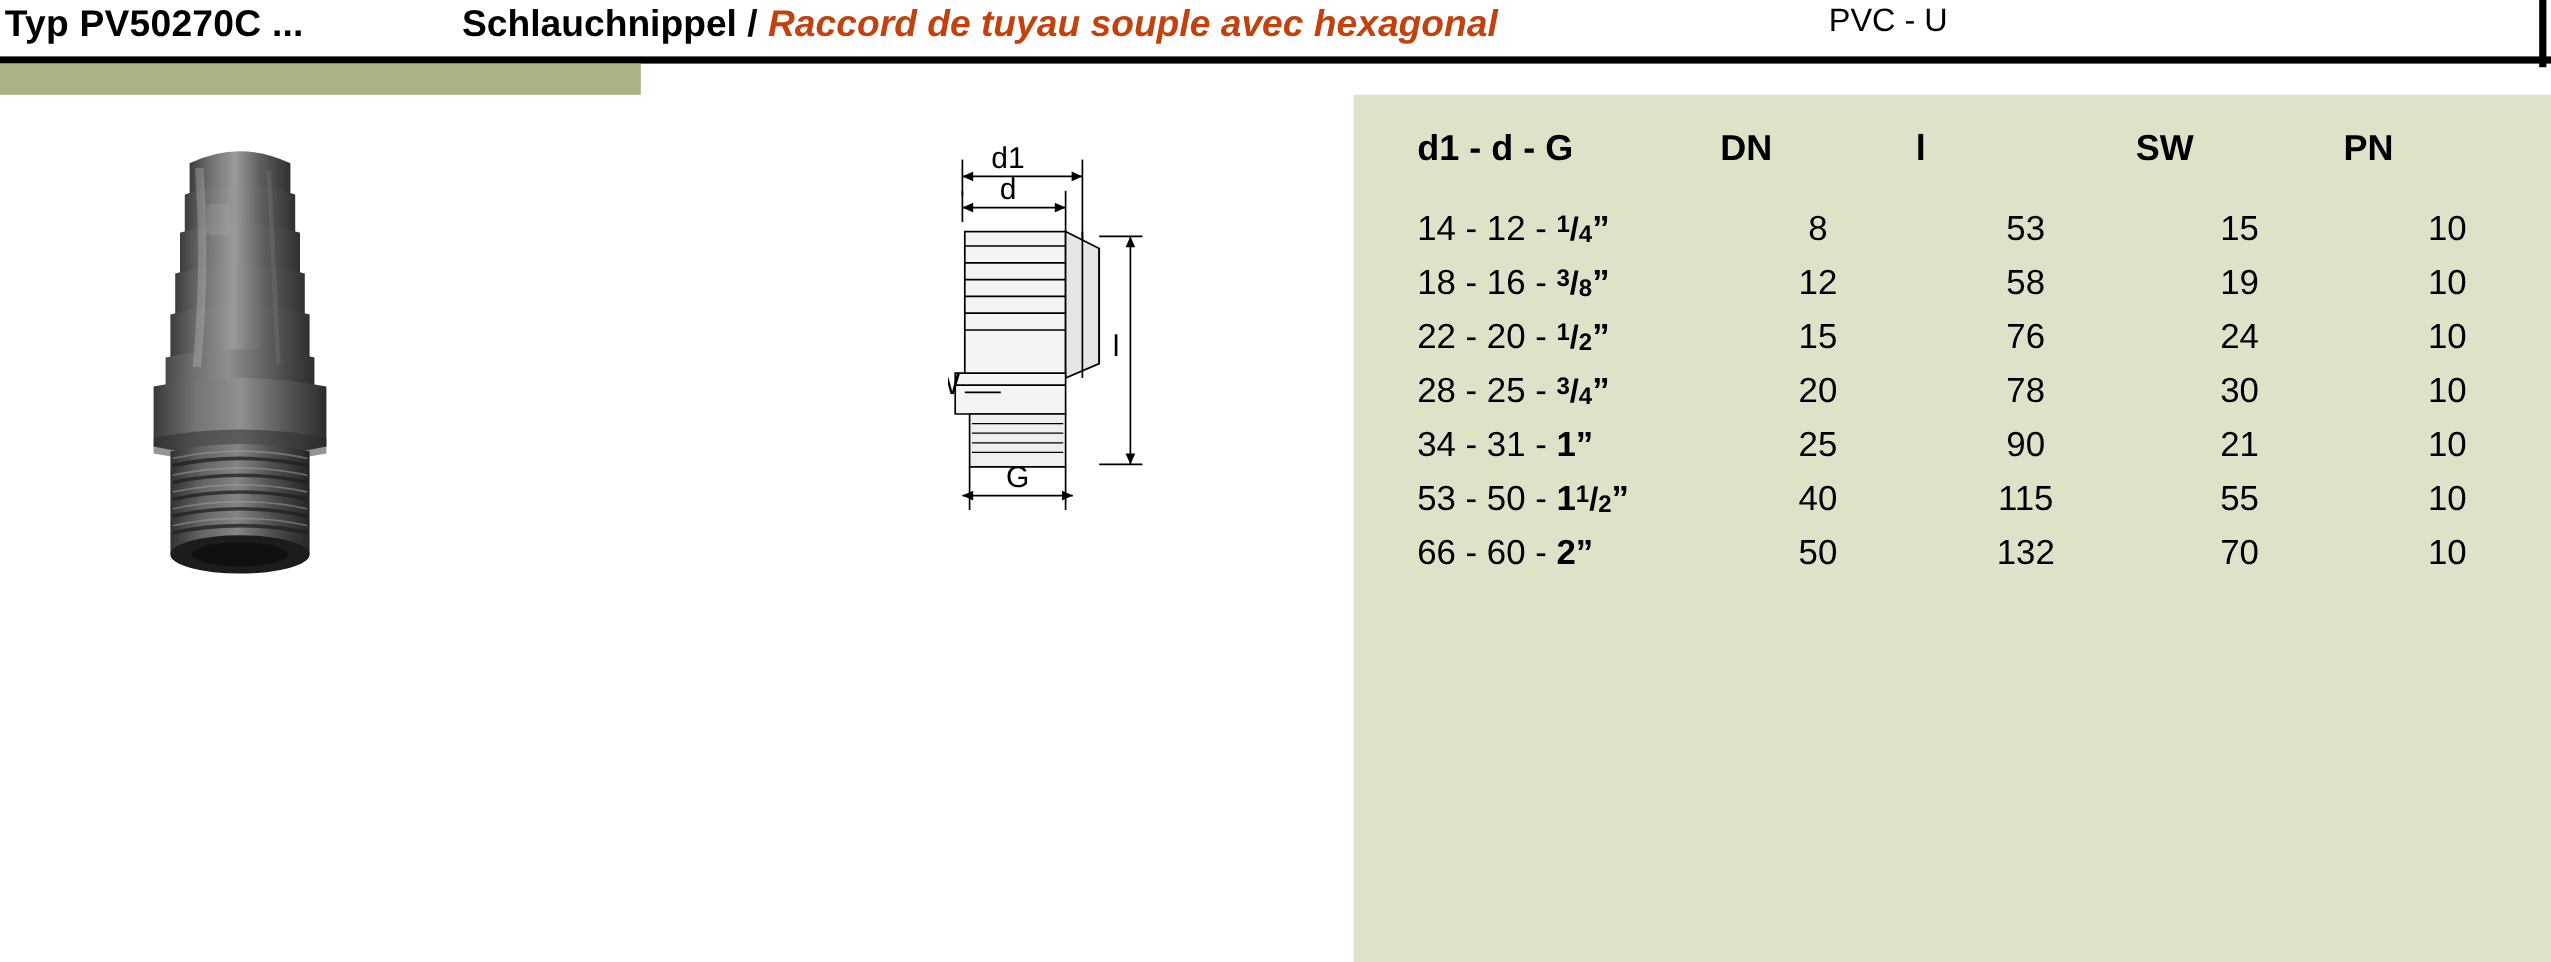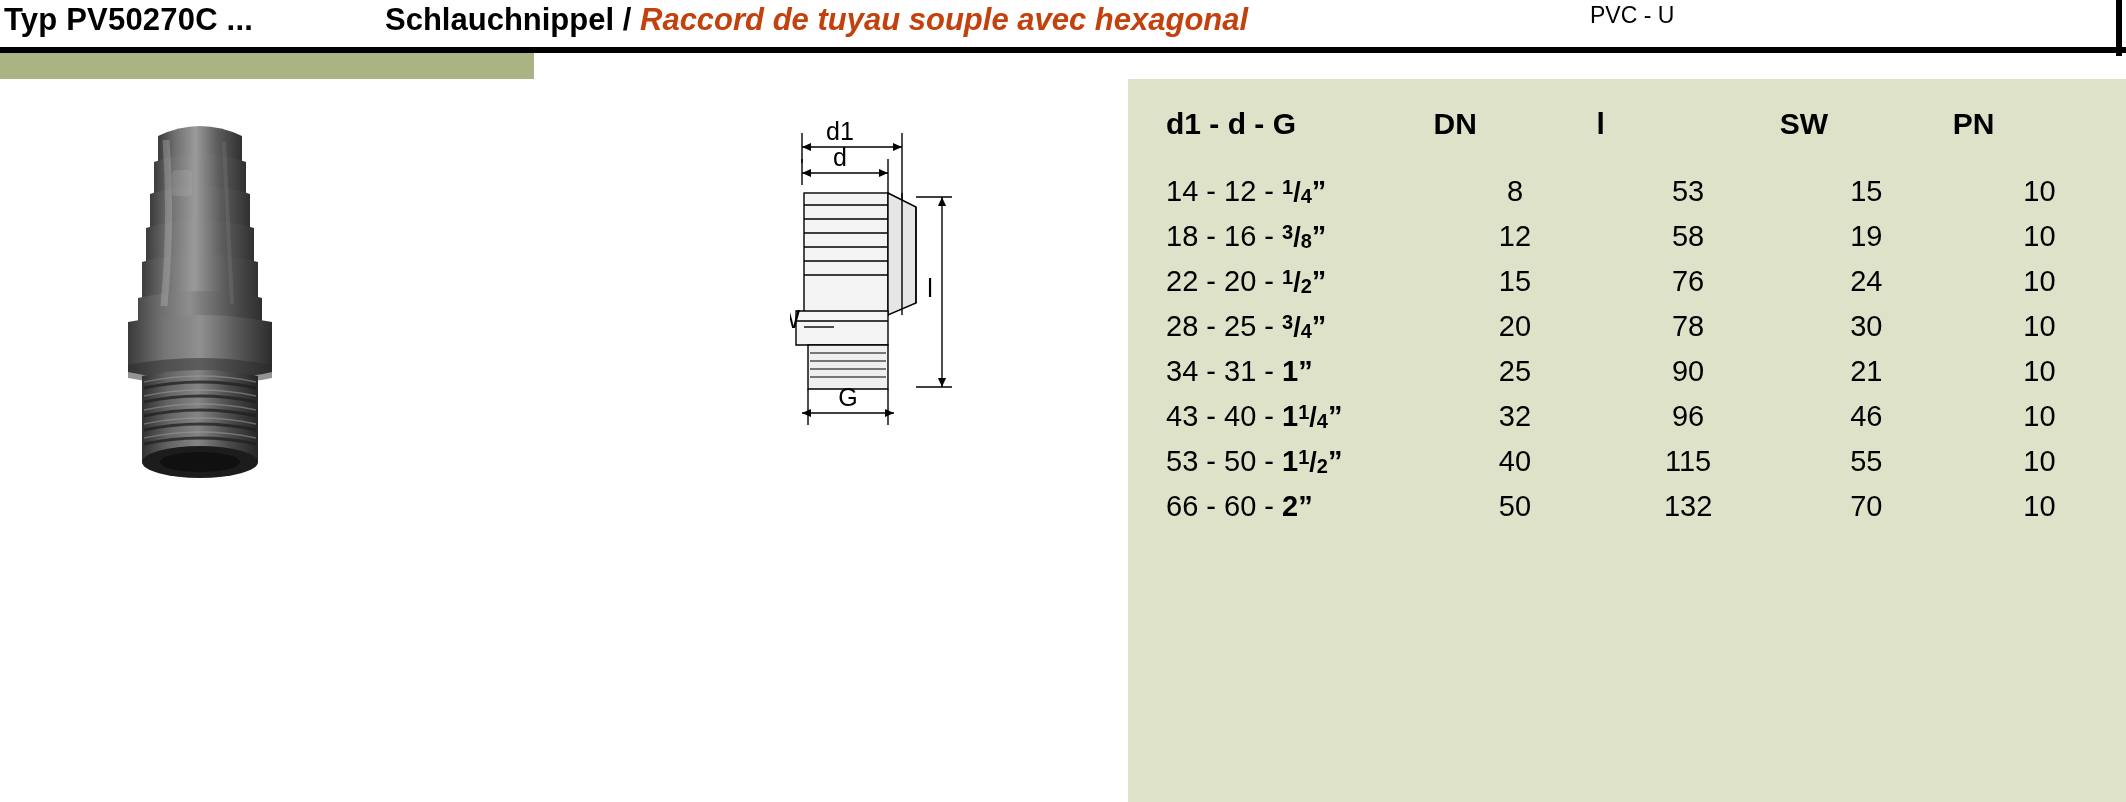--- a/index.html
+++ b/index.html
@@ -50,23 +50,23 @@
     left: 640px;
     top: 2px;
     font-size: 31px;
     font-weight: bold;
     font-style: italic;
     color: #c2410c;
     white-space: nowrap;
   }
   .header .material {
     position: absolute;
-    left: 1590px;
+    left: 1524px;
     top: 2px;
-    font-size: 23px;
+    font-size: 27px;
     font-weight: normal;
     color: #000;
     white-space: nowrap;
   }
 
   .header-rule {
     position: absolute;
     left: 0;
     top: 47px;
     width: 2126px;
@@ -134,21 +134,21 @@
     padding: 28px 0 28px 0;
     text-align: left;
   }
   table.spec td {
     padding: 6px 0 6px 0;
     text-align: center;
     font-weight: normal;
   }
   table.spec th.c0, table.spec td.c0 {
     text-align: left;
-    padding-left: 38px;
+    padding-left: 53px;
     margin-left: 45px;
   }
   table.spec col.c0 { width: 300px; }
   table.spec col.c1 { width: 160px; }
   table.spec col.c2 { width: 180px; }
   table.spec col.c3 { width: 170px; }
   table.spec col.c4 { width: 170px; }
 
   .size-cell .bold { font-weight: bold; }
   .frac {
@@ -367,27 +367,20 @@
         <td>10</td>
       </tr>
       <tr>
         <td class="c0 size-cell">34 - 31 - <span class="bold">1</span><span class="bold">”</span></td>
         <td>25</td>
         <td>90</td>
         <td>21</td>
         <td>10</td>
       </tr>
       <tr>
-        <td class="c0 size-cell">43 - 40 - <span class="bold">1</span><span class="frac"><sup>1</sup><span class="slash">/</span><sub>4</sub></span><span class="bold">”</span></td>
-        <td>32</td>
-        <td>96</td>
-        <td>46</td>
-        <td>10</td>
-      </tr>
-      <tr>
         <td class="c0 size-cell">53 - 50 - <span class="bold">1</span><span class="frac"><sup>1</sup><span class="slash">/</span><sub>2</sub></span><span class="bold">”</span></td>
         <td>40</td>
         <td>115</td>
         <td>55</td>
         <td>10</td>
       </tr>
       <tr>
         <td class="c0 size-cell">66 - 60 - <span class="bold">2</span><span class="bold">”</span></td>
         <td>50</td>
         <td>132</td>

